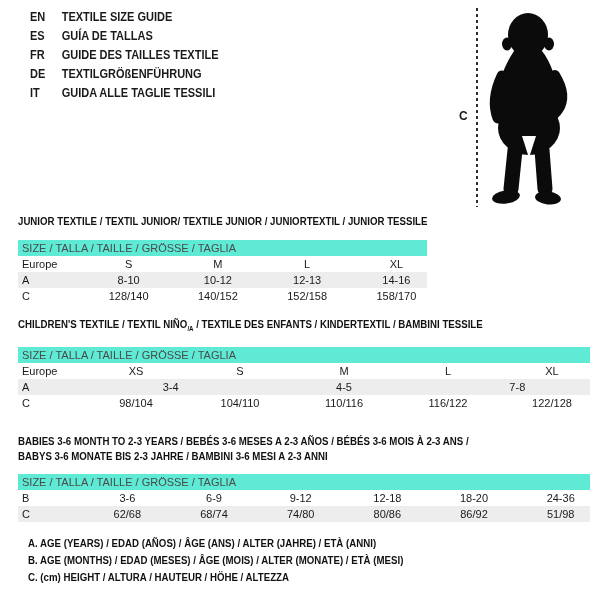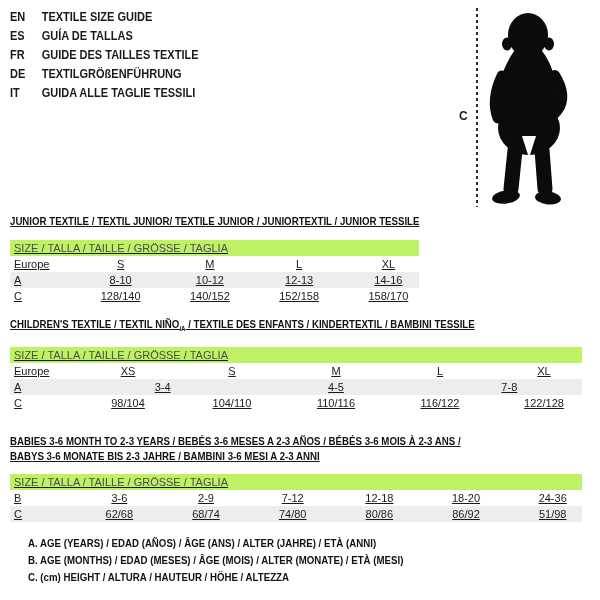--- a/index.html
+++ b/index.html
@@ -3,42 +3,42 @@
 <meta charset="utf-8">
 <style>
   html,body{margin:0;padding:0;}
   body{
     width:600px;height:600px;background:#ffffff;position:relative;
     font-family:"Liberation Sans", sans-serif;color:#1a1a1a;overflow:hidden;
   }
   .cond{transform:scaleX(.88);transform-origin:0 50%;white-space:nowrap;}
 
   
-  .langs{position:absolute;left:10px;top:8px;}
+  .langs{position:absolute;left:30px;top:8px;}
   .lang-row{display:flex;height:19px;line-height:19px;font-weight:700;font-size:12.5px;}
   .lang-code{width:36px;}
   .lang-title{white-space:nowrap;}
 
   
   .figure{position:absolute;left:450px;top:5px;width:145px;height:210px;}
   .dash-line{position:absolute;left:26px;top:3px;height:199px;width:2px;
     background:repeating-linear-gradient(to bottom,#2e2e2e 0 3px,transparent 3px 6px);}
   .figure-label{position:absolute;left:9px;top:104px;font-weight:700;font-size:12px;}
   .baby-svg{position:absolute;left:34px;top:1px;}
 
   
-  .size-table{position:absolute;left:10px;text-decoration:underline;}
+  .size-table{position:absolute;left:18px;}
   #t1{top:215px;width:409px;}
   #t2{top:318px;width:572px;}
   #t3{top:424px;width:572px;margin-top:10px;}
   .tbl-title{font-weight:700;font-size:11px;line-height:13px;white-space:nowrap;
     transform:scaleX(.88);transform-origin:0 0;margin:0 0 12px 0;color:#111;}
   #t3 .tbl-title{line-height:15px;margin-bottom:10px;}
   .tbl-title .sub{font-size:7px;vertical-align:sub;}
-  .size-bar{height:16px;line-height:16px;background:#bef264;color:#4a4a4a;
+  .size-bar{height:16px;line-height:16px;background:#5eead4;color:#4a4a4a;
     font-size:11px;padding-left:4px;}
   .trow{display:flex;height:16px;line-height:16px;font-size:11px;gap:28px;}
   .trow.stripe{background:#ededed;}
   .tlabel{width:52px;padding-left:4px;box-sizing:border-box;}
   .tval{flex:1;text-align:center;}
 
   
   .notes{position:absolute;left:28px;top:535px;}
   .note-line{height:17px;line-height:17px;font-weight:700;font-size:11px;
     white-space:nowrap;transform:scaleX(.88);transform-origin:0 50%;color:#111;}
@@ -149,22 +149,22 @@
 
 <div class="size-table" id="t3">
   <div class="tbl-title">
     <div>BABIES 3-6 MONTH TO 2-3 YEARS / BEBÉS 3-6 MESES A 2-3 AÑOS / BÉBÉS 3-6 MOIS À 2-3 ANS /</div>
     <div>BABYS 3-6 MONATE BIS 2-3 JAHRE / BAMBINI 3-6 MESI A 2-3 ANNI</div>
   </div>
   <div class="size-bar">SIZE / TALLA / TAILLE / GRÖSSE / TAGLIA</div>
   <div class="trow">
     <span class="tlabel">B</span>
     <span class="tval">3-6</span>
-    <span class="tval">2-9</span>
-    <span class="tval">7-12</span>
+    <span class="tval">6-9</span>
+    <span class="tval">9-12</span>
     <span class="tval">12-18</span>
     <span class="tval">18-20</span>
     <span class="tval">24-36</span>
   </div>
   <div class="trow stripe">
     <span class="tlabel">C</span>
     <span class="tval">62/68</span>
     <span class="tval">68/74</span>
     <span class="tval">74/80</span>
     <span class="tval">80/86</span>

